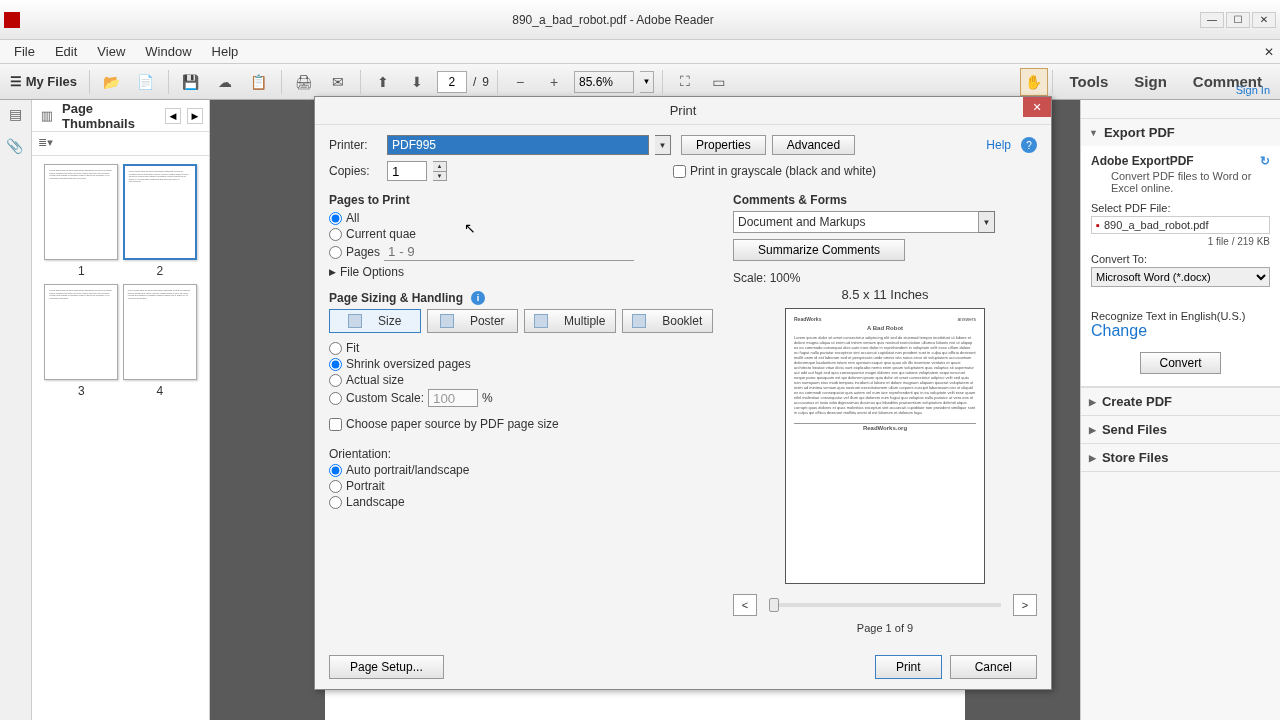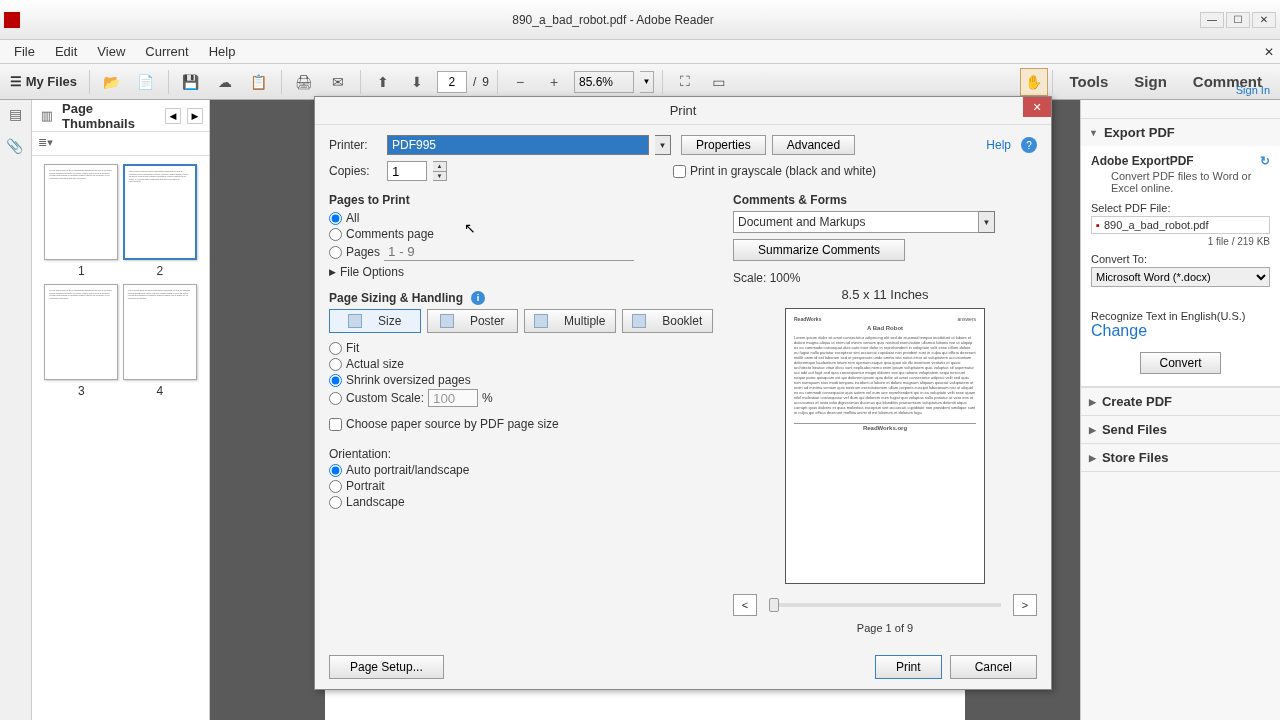--- a/index.html
+++ b/index.html
@@ -134,21 +134,21 @@
   <div class="title">890_a_bad_robot.pdf - Adobe Reader</div>
   <div class="win-btn">—</div>
   <div class="win-btn">☐</div>
   <div class="win-btn">✕</div>
 </div>
 
 <div class="menubar">
   <div class="mi">File</div>
   <div class="mi">Edit</div>
   <div class="mi">View</div>
-  <div class="mi">Current</div>
+  <div class="mi">Window</div>
   <div class="mi">Help</div>
   <div class="close-x">✕</div>
 </div>
 
 <div class="toolbar">
   <div class="myfiles">
     <span>☰</span>
     <span>My Files</span>
   </div>
   <div class="sep"></div>
@@ -284,21 +284,21 @@
 
     <div class="col2">
       <div class="left-col">
         <div class="sect-h">Pages to Print</div>
         <label class="radio-row">
             <input type="radio" name="pp" checked="" style="">
             <span>All</span>
           </label>
         <label class="radio-row">
             <input type="radio" name="pp" style="">
-            <span>Comments page</span>
+            <span>Current quae</span>
           </label>
         <label class="radio-row">
             <input type="radio" name="pp" style="">
             <span>Pages</span>
             <input class="pages-inp" placeholder="1 - 9" style="">
           </label>
         <div class="more-opt">
             <span class="tri">▶</span>
             <span>File Options</span>
           </div>
@@ -323,26 +323,26 @@
           <div class="sz-btn">
               <div class="sz-ico"></div>
               <span>Booklet</span>
             </div>
         </div>
         <label class="radio-row">
             <input type="radio" name="sz" style="">
             <span>Fit</span>
           </label>
         <label class="radio-row">
+            <input type="radio" name="sz" checked="" style="">
+            <span>Shrink oversized pages</span>
+          </label>
+        <label class="radio-row">
             <input type="radio" name="sz" style="">
             <span>Actual size</span>
-          </label>
-        <label class="radio-row">
-            <input type="radio" name="sz" checked="" style="">
-            <span>Shrink oversized pages</span>
           </label>
         <label class="radio-row">
             <input type="radio" name="sz" style="">
             <span>Custom Scale:</span>
             <input class="scale-inp" value="100" style="">
             <span>%</span>
           </label>
         <label class="radio-row" style="margin-top:10px">
             <input type="checkbox" style="">
             <span>Choose paper source by PDF page size</span>

